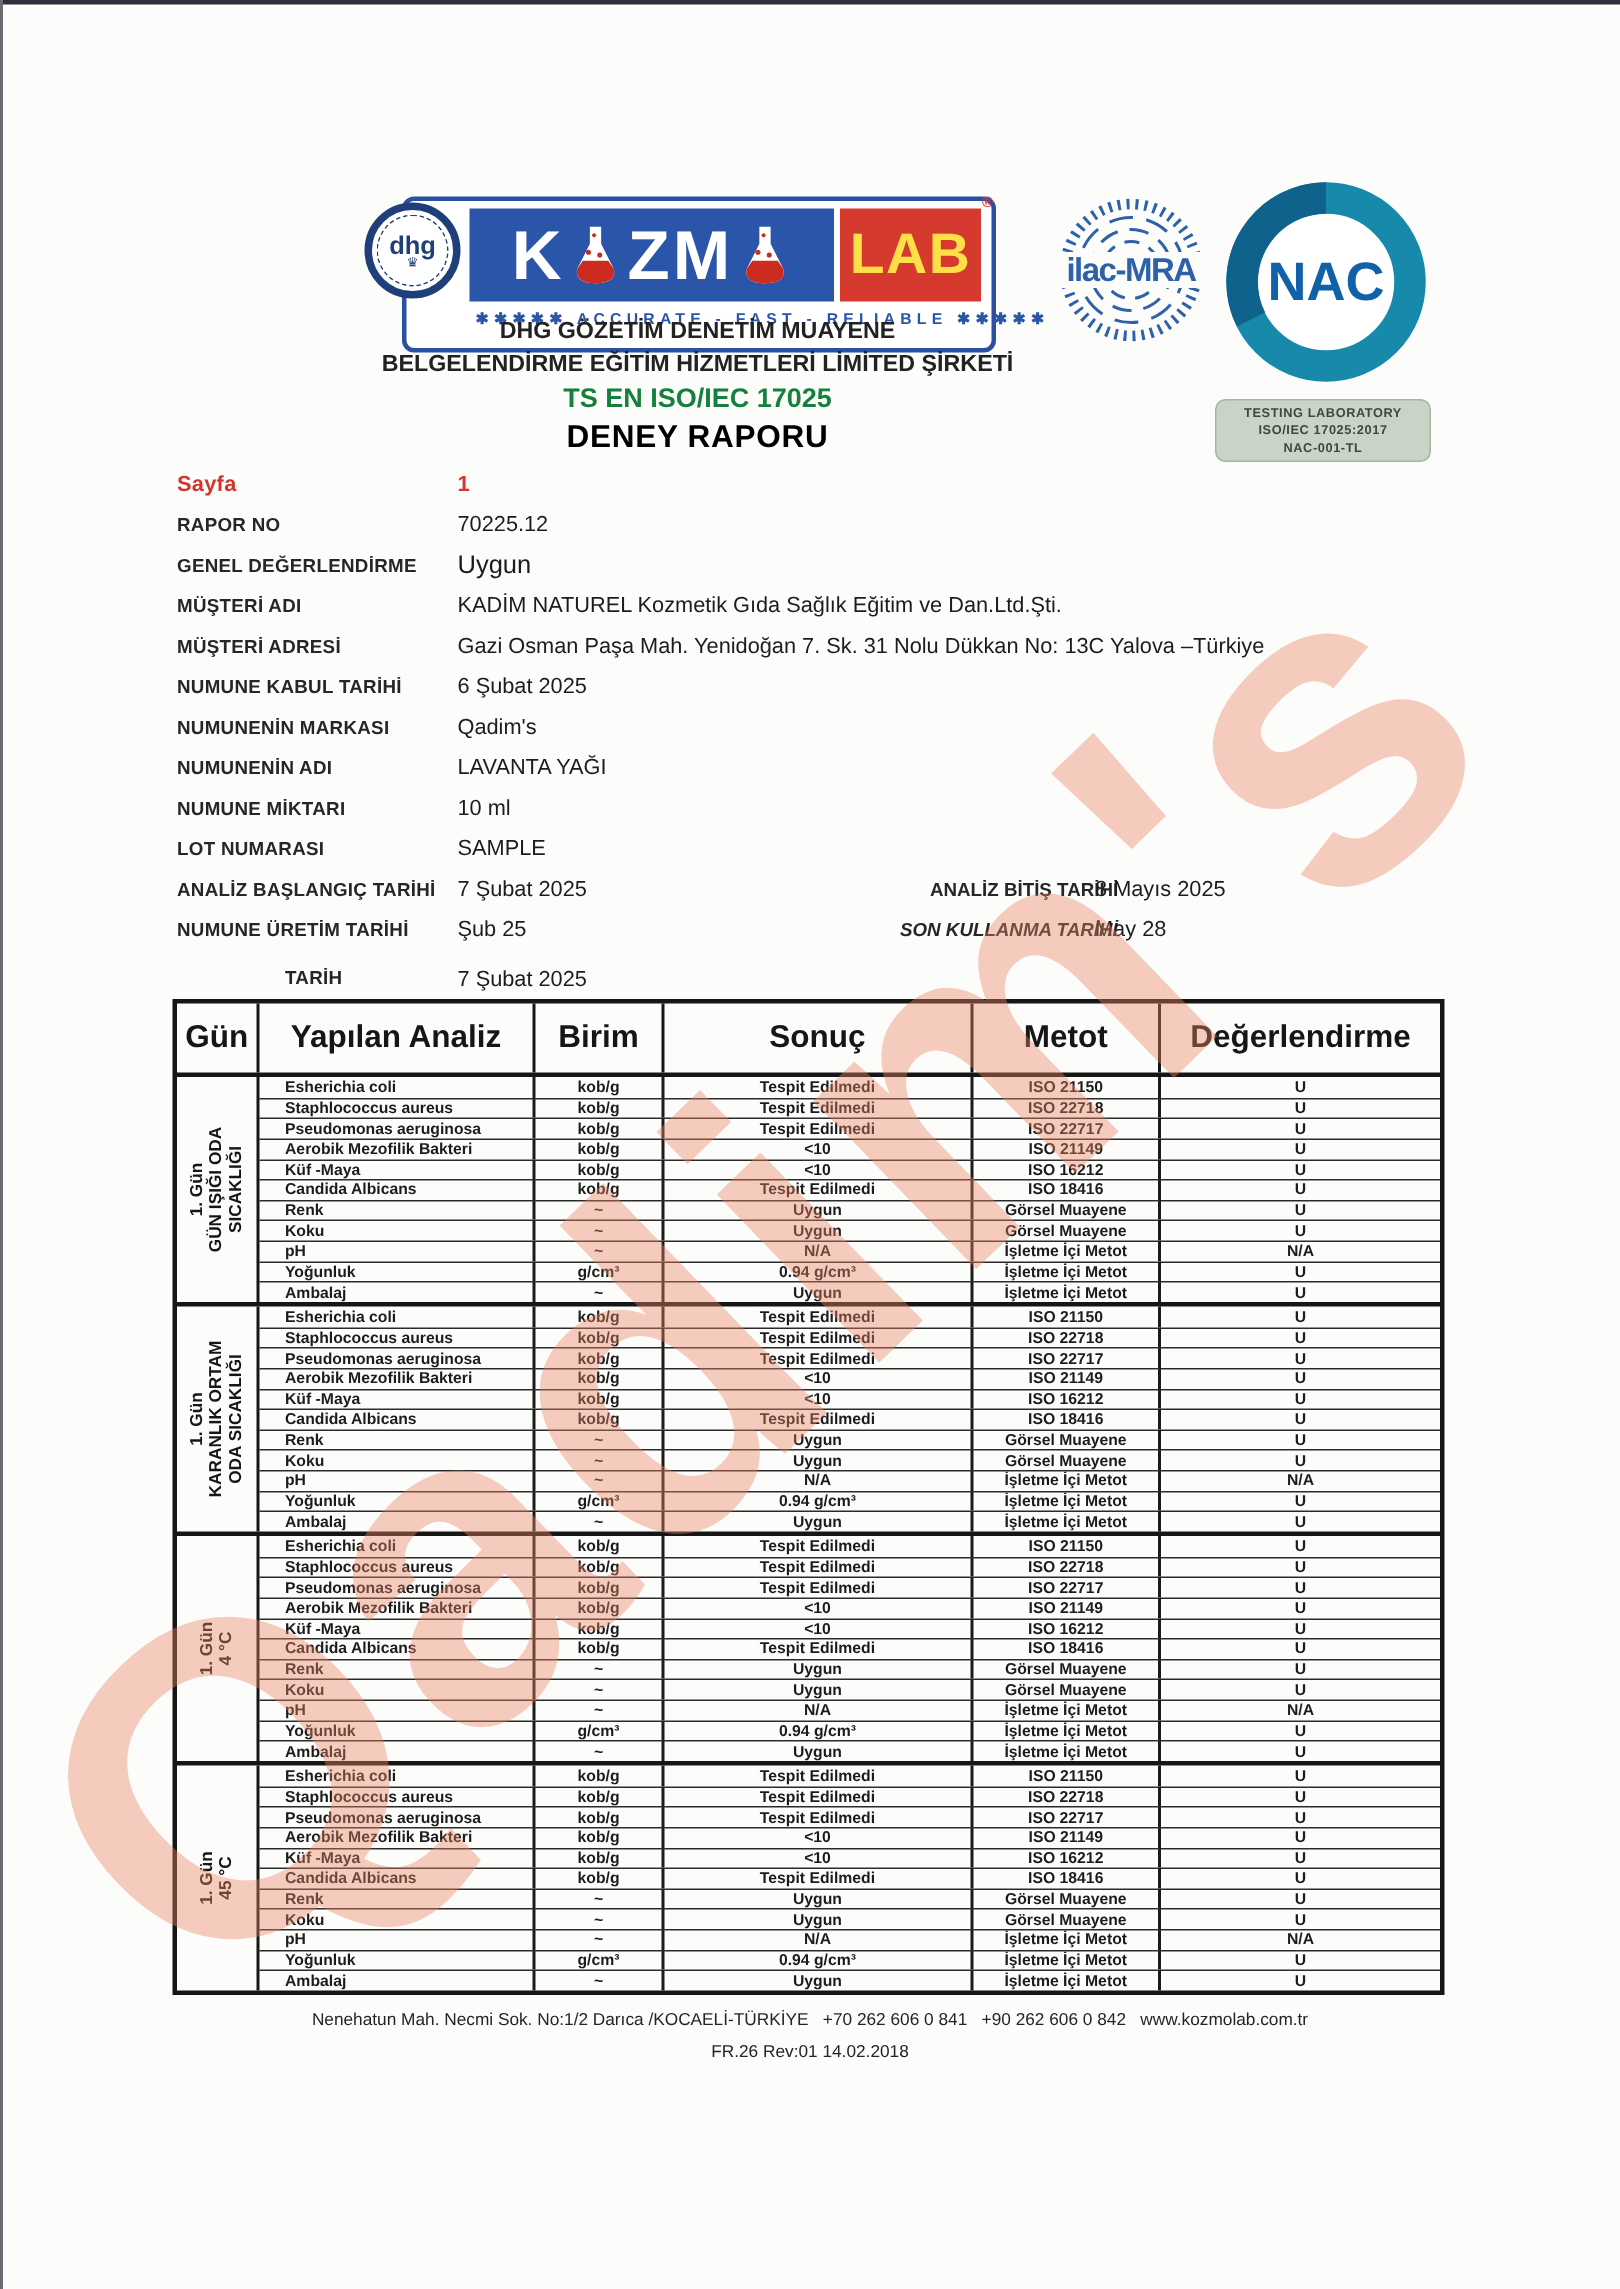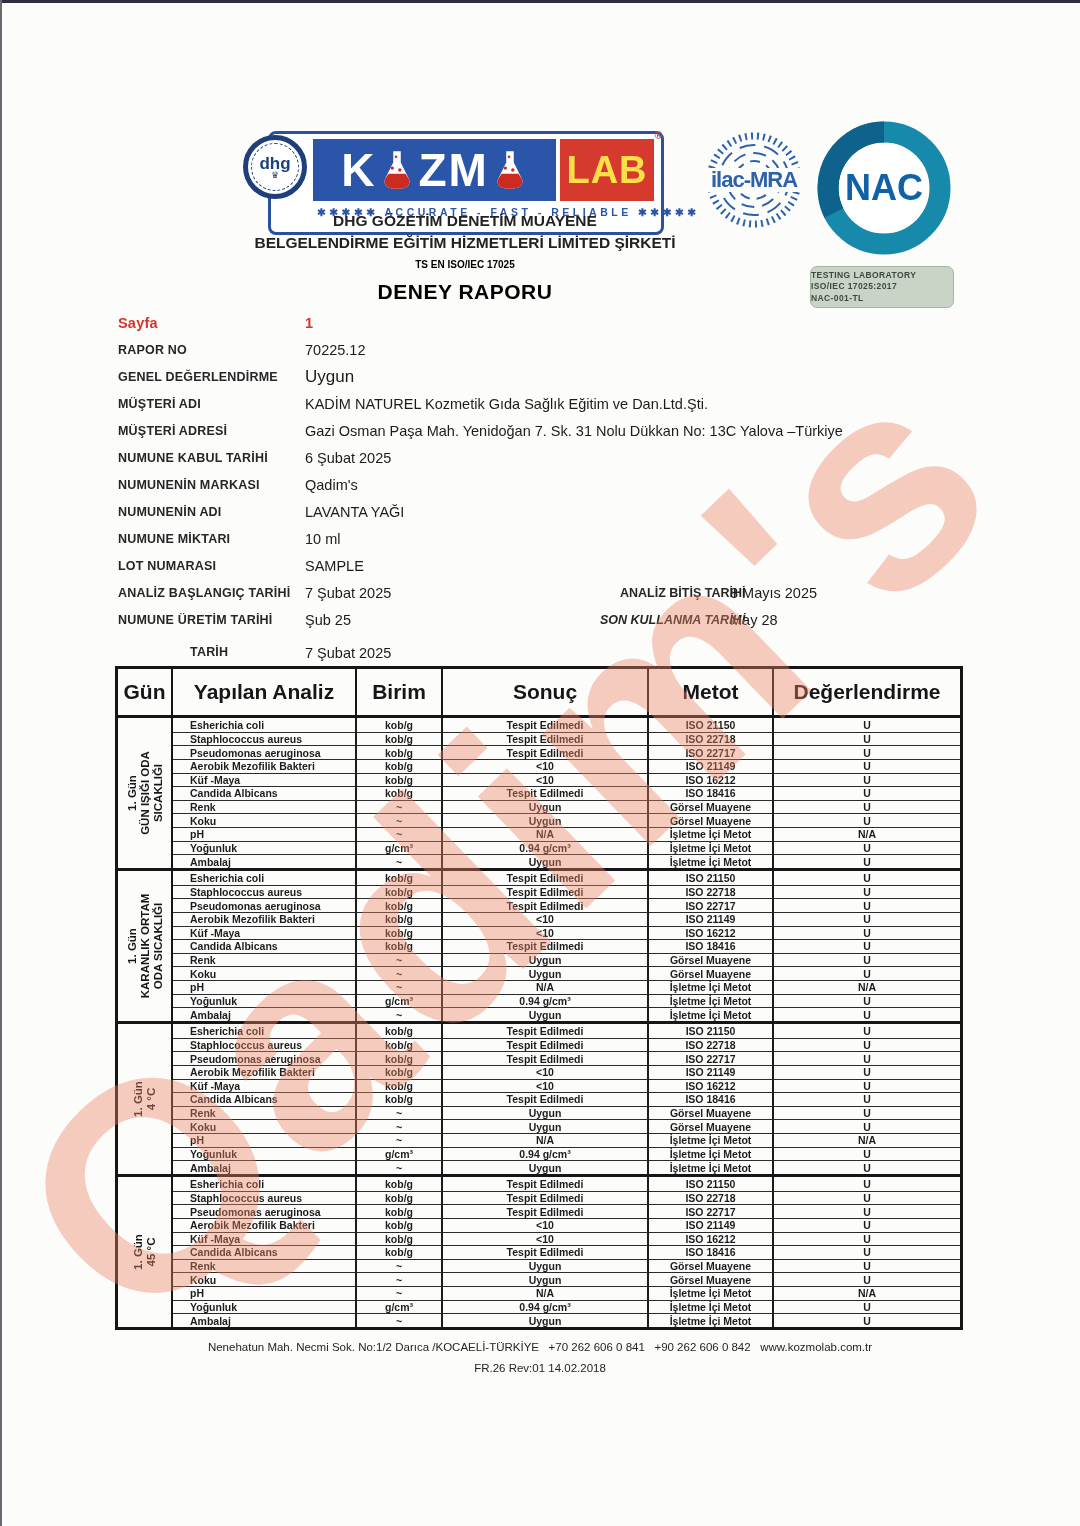--- a/index.html
+++ b/index.html
@@ -38,27 +38,27 @@
          display:flex; flex-direction:column; align-items:center; justify-content:center; }
   .dhg .txt { font-weight:bold; font-size:17px; color:#1e3f7a; line-height:15px; }
   .dhg .crown { font-size:9px; color:#1e3f7a; line-height:8px; }
   .flask { width:32px; height:42px; margin:0 2px; }
 
   
   .ilac { position:absolute; left:698px; top:132px; }
   .nac  { position:absolute; left:814px; top:118px; }
   .nac-badge { position:absolute; left:810px; top:266px; width:142px; height:40px;
                background:#c9d4c7; border:1px solid #a4b5a4; border-radius:7px;
-               display:flex; flex-direction:column; justify-content:center; }
+               display:flex; flex-direction:column; align-items:center; justify-content:center; }
   .nac-badge div { font-size:8.5px; font-weight:bold; color:#3b4a41; letter-spacing:0.4px; line-height:11.5px; }
 
   
   .head-text { position:absolute; left:140px; top:210px; width:650px; text-align:center; }
   .ht1 { font-weight:bold; font-size:15.5px; color:#222; line-height:22px; }
-  .ht2 { font-weight:bold; font-size:10px; color:#000000; line-height:22px; }
+  .ht2 { font-weight:bold; font-size:18px; color:#15803d; line-height:22px; }
   .ht-title { font-weight:bold; font-size:21px; color:#000000; margin-top:4px; letter-spacing:0.5px; }
 
   
   .meta { position:absolute; left:118px; top:309px; width:840px; }
   .meta-row { position:relative; height:27px; display:flex; align-items:center; }
   .m-label { width:187px; flex:0 0 187px; font-weight:bold; font-size:12.5px; color:#262626; letter-spacing:0.2px; }
   .m-value { font-size:14.5px; color:#1c1c1c; }
   .meta-row.accent .m-label, .meta-row.accent .m-value { color:#d4342c; font-weight:bold; font-size:14.5px; }
   .meta-row.large .m-value { font-size:17px; }
   .m-rlabel { position:absolute; left:502px; font-weight:bold; font-size:12.5px; color:#262626; white-space:nowrap; }

